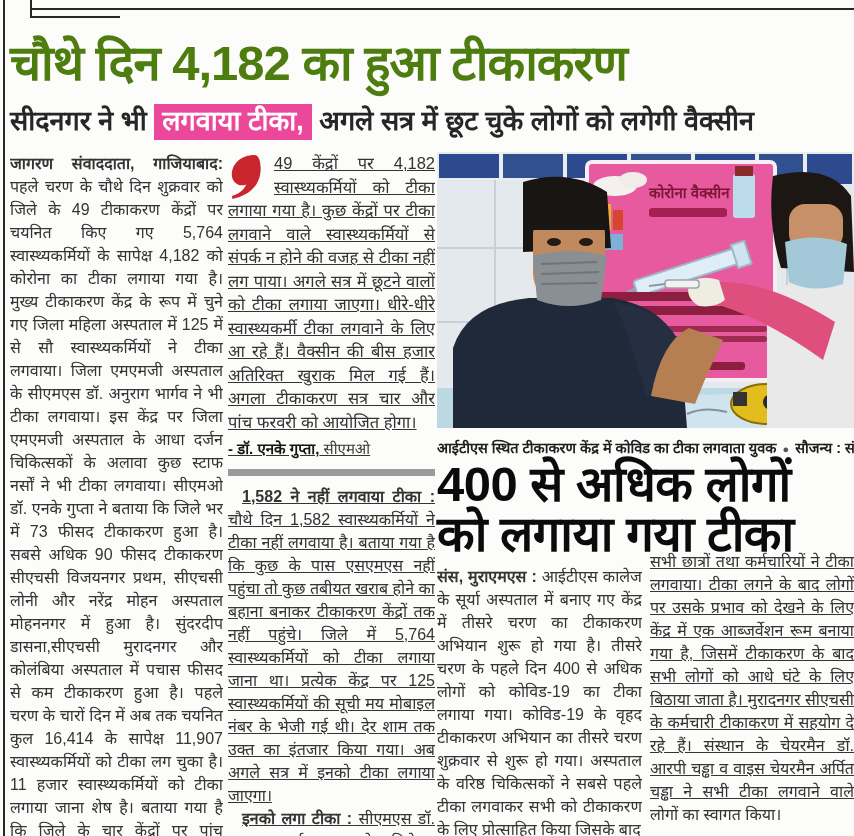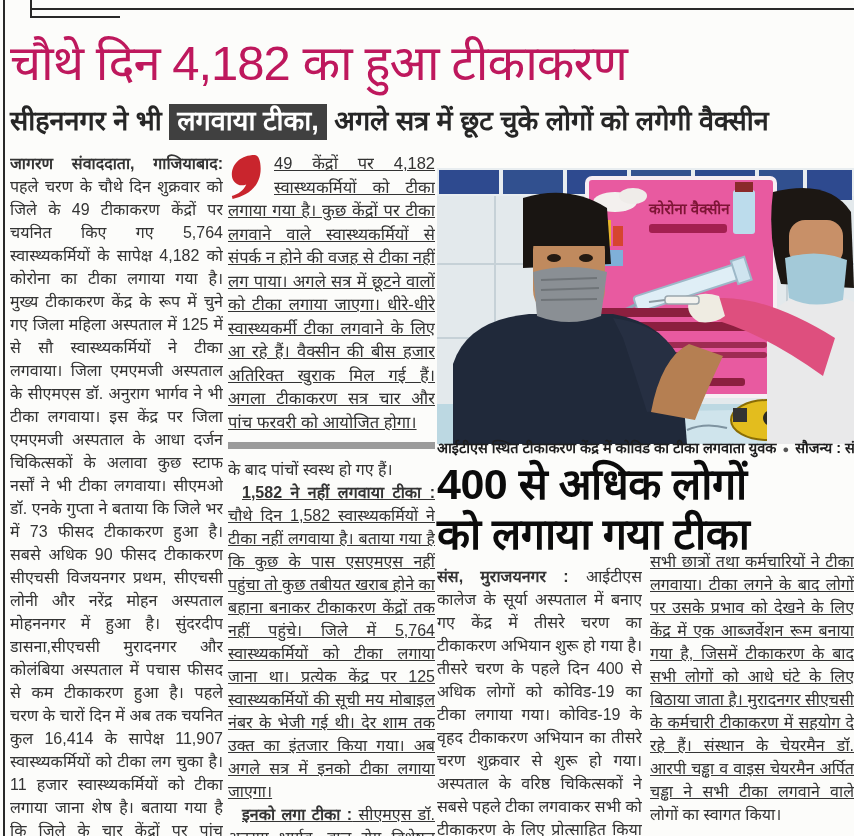--- a/index.html
+++ b/index.html
@@ -9,85 +9,85 @@
     font-family:"Liberation Sans", sans-serif;
   }
   
   .left-rule{position:absolute;left:3px;top:0;width:2px;height:836px;background:#282828;}
   .top-rule{position:absolute;left:30px;top:8px;width:824px;height:2px;background:#282828;}
   .corner-v{position:absolute;left:30px;top:0;width:2px;height:18px;background:#282828;}
   .corner-h{position:absolute;left:30px;top:16px;width:90px;height:2px;background:#282828;}
 
   .headline{
     position:absolute;left:10px;top:28px;width:840px;
-    font-size:49px;font-weight:400;color:#be185d;letter-spacing:-1px;
+    font-size:49px;font-weight:700;color:#4d7c0f;letter-spacing:-1px;
     white-space:nowrap;
   }
   .subheadline{
     position:absolute;left:10px;top:101px;width:842px;
     font-size:27px;font-weight:bold;color:#262626;white-space:nowrap;
   }
-  .subheadline .hl{background:#404040;color:#ffffff;padding:2px 8px 4px 8px;}
+  .subheadline .hl{background:#ec4899;color:#ffffff;padding:2px 8px 4px 8px;}
 
   .bodytext{font-size:16px;line-height:23px;text-align:justify;color:#343434;}
   .bodytext p{margin:0;}
   .col1{position:absolute;left:10px;top:152px;width:213px;height:684px;overflow:hidden;}
   .col2{position:absolute;left:228px;top:152px;width:207px;height:684px;overflow:hidden;}
 
   .quote-block{font-size:16.5px;line-height:23.5px;text-align:justify;color:#333;text-decoration:underline;}
   .quote-icon{float:left;width:38px;height:44px;margin:3px 8px 0 0;}
   .quote-icon svg{width:38px;height:44px;display:block;}
   .attribution{font-size:15px;color:#3a3a3a;margin-top:3px;}
   .attribution b{color:#151515;}
   .divider{height:7px;background:#9b9b9b;margin:8px 0 9px 0;}
   .indent{text-indent:14px;text-decoration:underline;}
 
-  .photo{position:absolute;left:437px;top:168px;width:417px;height:276px;}
+  .photo{position:absolute;left:437px;top:152px;width:417px;height:276px;}
   .photo svg{display:block;}
   .caption{
     position:absolute;left:437px;top:437px;width:417px;
     font-size:14.5px;font-weight:bold;color:#1e1e1e;white-space:nowrap;
   }
   .caption .dot{color:#555;font-size:11px;padding:0 6px;}
   .headline2{
     position:absolute;left:437px;top:459px;width:417px;
-    font-size:43px;line-height:50px;font-weight:900;color:#0b0b0b;letter-spacing:-0.5px;
+    font-size:49px;line-height:50px;font-weight:900;color:#0b0b0b;letter-spacing:-0.5px;
     white-space:nowrap;
   }
   .a2col1{position:absolute;left:437px;top:565px;width:205px;height:271px;overflow:hidden;}
   .a2col2{position:absolute;left:650px;top:550px;width:204px;height:271px;overflow:hidden;text-decoration:underline;}
 </style>
 </head>
 <body>
 
 <div class="left-rule"></div>
 <div class="top-rule"></div>
 <div class="corner-v"></div>
 <div class="corner-h"></div>
 
 <div class="headline">चौथे दिन 4,182 का हुआ टीकाकरण</div>
 
-<div class="subheadline"><span>सीहननगर ने भी </span><span class="hl">लगवाया टीका,</span><span> अगले सत्र में छूट चुके लोगों को लगेगी वैक्सीन</span></div>
+<div class="subheadline"><span>सीदनगर ने भी </span><span class="hl">लगवाया टीका,</span><span> अगले सत्र में छूट चुके लोगों को लगेगी वैक्सीन</span></div>
 
 <div class="col1 bodytext">
   <p><b>जागरण संवाददाता, गाजियाबाद:</b><span> पहले चरण के चौथे दिन शुक्रवार को जिले के 49 टीकाकरण केंद्रों पर चयनित किए गए 5,764 स्वास्थ्यकर्मियों के सापेक्ष 4,182 को कोरोना का टीका लगाया गया है। मुख्य टीकाकरण केंद्र के रूप में चुने गए जिला महिला अस्पताल में 125 में से सौ स्वास्थ्यकर्मियों ने टीका लगवाया। जिला एमएमजी अस्पताल के सीएमएस डॉ. अनुराग भार्गव ने भी टीका लगवाया। इस केंद्र पर जिला एमएमजी अस्पताल के आधा दर्जन चिकित्सकों के अलावा कुछ स्टाफ नर्सों ने भी टीका लगवाया। सीएमओ डॉ. एनके गुप्ता ने बताया कि जिले भर में 73 फीसद टीकाकरण हुआ है। सबसे अधिक 90 फीसद टीकाकरण सीएचसी विजयनगर प्रथम, सीएचसी लोनी और नरेंद्र मोहन अस्पताल मोहननगर में हुआ है। सुंदरदीप डासना,सीएचसी मुरादनगर और कोलंबिया अस्पताल में पचास फीसद से कम टीकाकरण हुआ है। पहले चरण के चारों दिन में अब तक चयनित कुल 16,414 के सापेक्ष 11,907 स्वास्थ्यकर्मियों को टीका लग चुका है। 11 हजार स्वास्थ्यकर्मियों को टीका लगाया जाना शेष है। बताया गया है कि जिले के चार केंद्रों पर पांच स्वास्थ्यकर्मियों की हल्की तबीयत खराब हुई है। चिकित्सकों की निगरानी में रखकर किए गए उपचार</span></p>
 </div>
 
 <div class="col2">
   <div class="quote-block">
     <span class="quote-icon">
       <svg viewBox="0 0 40 58" xmlns="http://www.w3.org/2000/svg">
         <path fill="#c9252d" d="M30 0C13 0 0 11 0 26c0 8 6 14 13 14 2 0 4-.4 6-1.2C16 46 8 52 0 54l1 4C20 54 38 42 38 18 38 7 35 0 30 0z"></path>
       </svg>
     </span>
     <span>49 केंद्रों पर 4,182 स्वास्थ्यकर्मियों को टीका लगाया गया है। कुछ केंद्रों पर टीका लगवाने वाले स्वास्थ्यकर्मियों से संपर्क न होने की वजह से टीका नहीं लग पाया। अगले सत्र में छूटने वालों को टीका लगाया जाएगा। धीरे-धीरे स्वास्थ्यकर्मी टीका लगवाने के लिए आ रहे हैं। वैक्सीन की बीस हजार अतिरिक्त खुराक मिल गई हैं। अगला टीकाकरण सत्र चार और पांच फरवरी को आयोजित होगा।</span>
+    <div class="attribution"><b>- डॉ. एनके गुप्ता,</b><span> सीएमओ</span></div>
   </div>
   <div class="divider"></div>
   <div class="bodytext">
-    <p>के बाद पांचों स्वस्थ हो गए हैं।</p>
     <p class="indent"><b>1,582 ने नहीं लगवाया टीका :</b><span> चौथे दिन 1,582 स्वास्थ्यकर्मियों ने टीका नहीं लगवाया है। बताया गया है कि कुछ के पास एसएमएस नहीं पहुंचा तो कुछ तबीयत खराब होने का बहाना बनाकर टीकाकरण केंद्रों तक नहीं पहुंचे। जिले में 5,764 स्वास्थ्यकर्मियों को टीका लगाया जाना था। प्रत्येक केंद्र पर 125 स्वास्थ्यकर्मियों की सूची मय मोबाइल नंबर के भेजी गई थी। देर शाम तक उक्त का इंतजार किया गया। अब अगले सत्र में इनको टीका लगाया जाएगा।</span></p>
     <p class="indent"><b>इनको लगा टीका :</b><span> सीएमएस डॉ. अनुराग भार्गव, बाल रोग विशेषज्ञ शालिनी तिवारी, डॉ. राकेश कुमार, शेखर झा, राकेश कुमार सिंह, अशोक कुमार।</span></p>
   </div>
 </div>
 
 <div class="photo">
   <svg width="417" height="276" viewBox="0 0 417 276" xmlns="http://www.w3.org/2000/svg">
 
     <rect x="0" y="0" width="417" height="276" fill="#e3e9ec"></rect>
     <g stroke="#c6d1d7" stroke-width="2">
@@ -181,17 +181,17 @@
 </div>
 
 <div class="caption"><span>आईटीएस स्थित टीकाकरण केंद्र में कोविड का टीका लगवाता युवक</span><span class="dot">●</span><span>सौजन्य : संस्थान</span></div>
 
 <div class="headline2">
   <div>400 से अधिक लोगों</div>
   <div>को लगाया गया टीका</div>
 </div>
 
 <div class="a2col1 bodytext">
-  <p><b>संस, मुराजयनगर :</b><span> आईटीएस कालेज के सूर्या अस्पताल में बनाए गए केंद्र में तीसरे चरण का टीकाकरण अभियान शुरू हो गया है। तीसरे चरण के पहले दिन 400 से अधिक लोगों को कोविड-19 का टीका लगाया गया। कोविड-19 के वृहद टीकाकरण अभियान का तीसरे चरण शुक्रवार से शुरू हो गया। अस्पताल के वरिष्ठ चिकित्सकों ने सबसे पहले टीका लगवाकर सभी को टीकाकरण के लिए प्रोत्साहित किया जिसके बाद</span></p>
+  <p><b>संस, मुराएमएस :</b><span> आईटीएस कालेज के सूर्या अस्पताल में बनाए गए केंद्र में तीसरे चरण का टीकाकरण अभियान शुरू हो गया है। तीसरे चरण के पहले दिन 400 से अधिक लोगों को कोविड-19 का टीका लगाया गया। कोविड-19 के वृहद टीकाकरण अभियान का तीसरे चरण शुक्रवार से शुरू हो गया। अस्पताल के वरिष्ठ चिकित्सकों ने सबसे पहले टीका लगवाकर सभी को टीकाकरण के लिए प्रोत्साहित किया जिसके बाद</span></p>
 </div>
 <div class="a2col2 bodytext">
   <p>सभी छात्रों तथा कर्मचारियों ने टीका लगवाया। टीका लगने के बाद लोगों पर उसके प्रभाव को देखने के लिए केंद्र में एक आब्जर्वेशन रूम बनाया गया है, जिसमें टीकाकरण के बाद सभी लोगों को आधे घंटे के लिए बिठाया जाता है। मुरादनगर सीएचसी के कर्मचारी टीकाकरण में सहयोग दे रहे हैं। संस्थान के चेयरमैन डॉ. आरपी चड्ढा व वाइस चेयरमैन अर्पित चड्ढा ने सभी टीका लगवाने वाले लोगों का स्वागत किया।</p>
 </div>
 
 </body></html>

